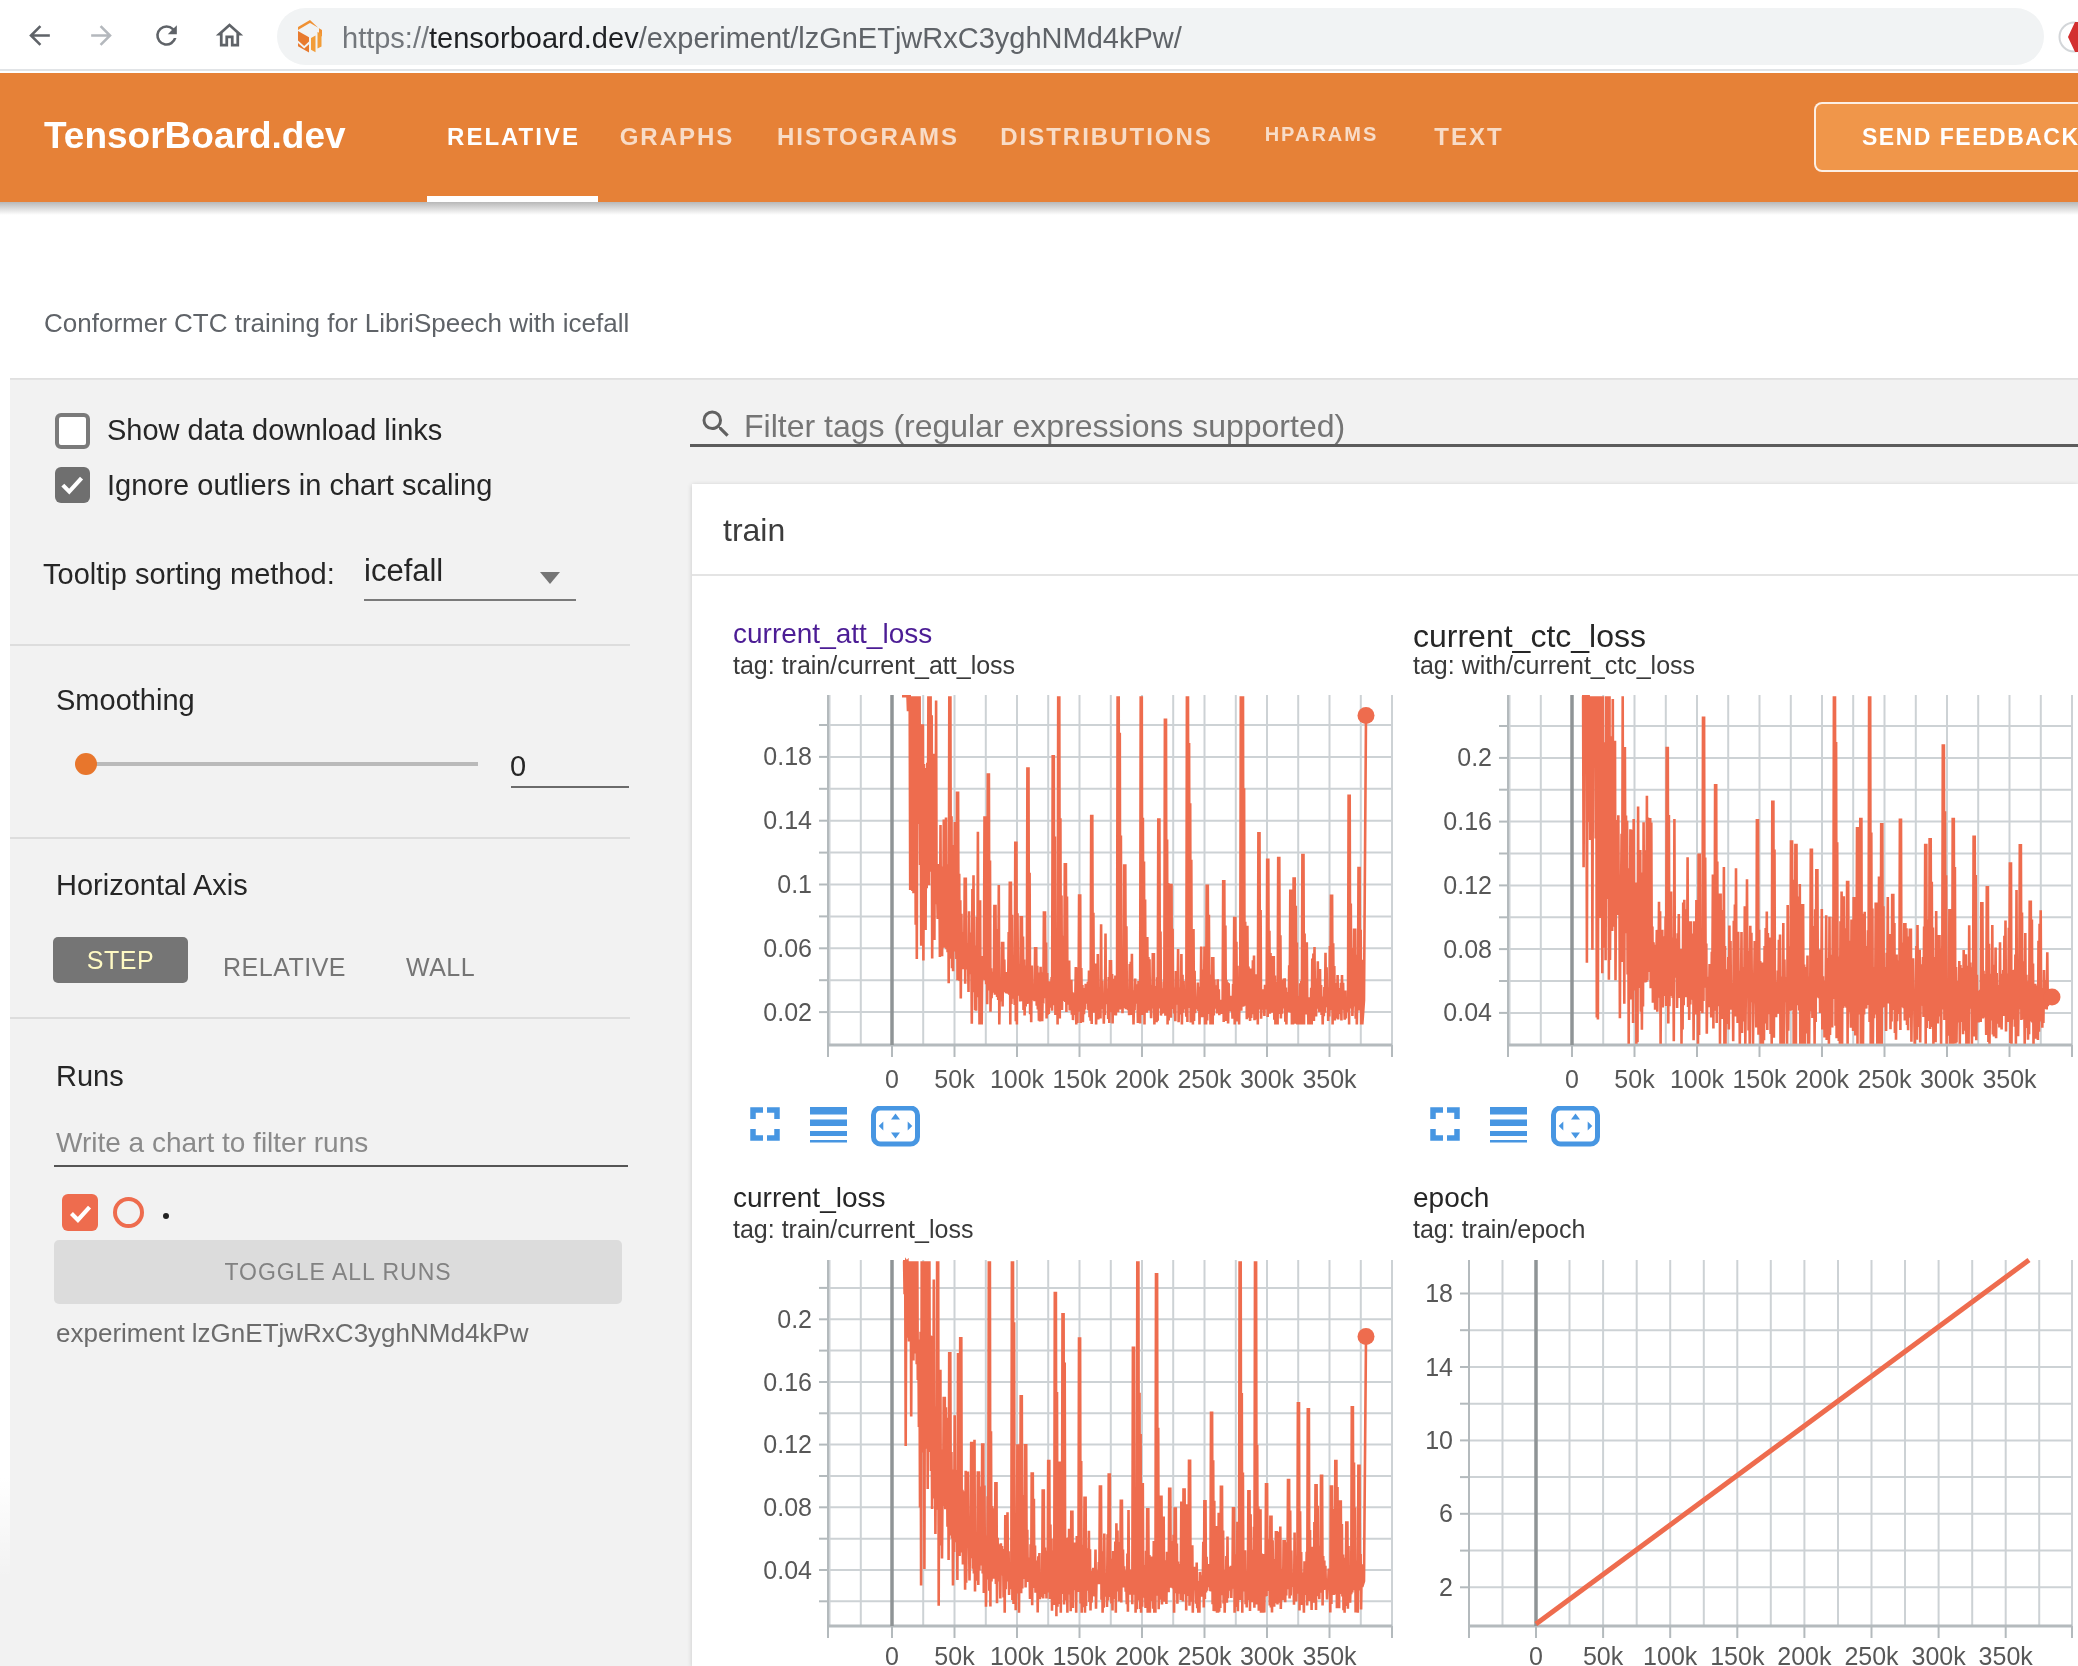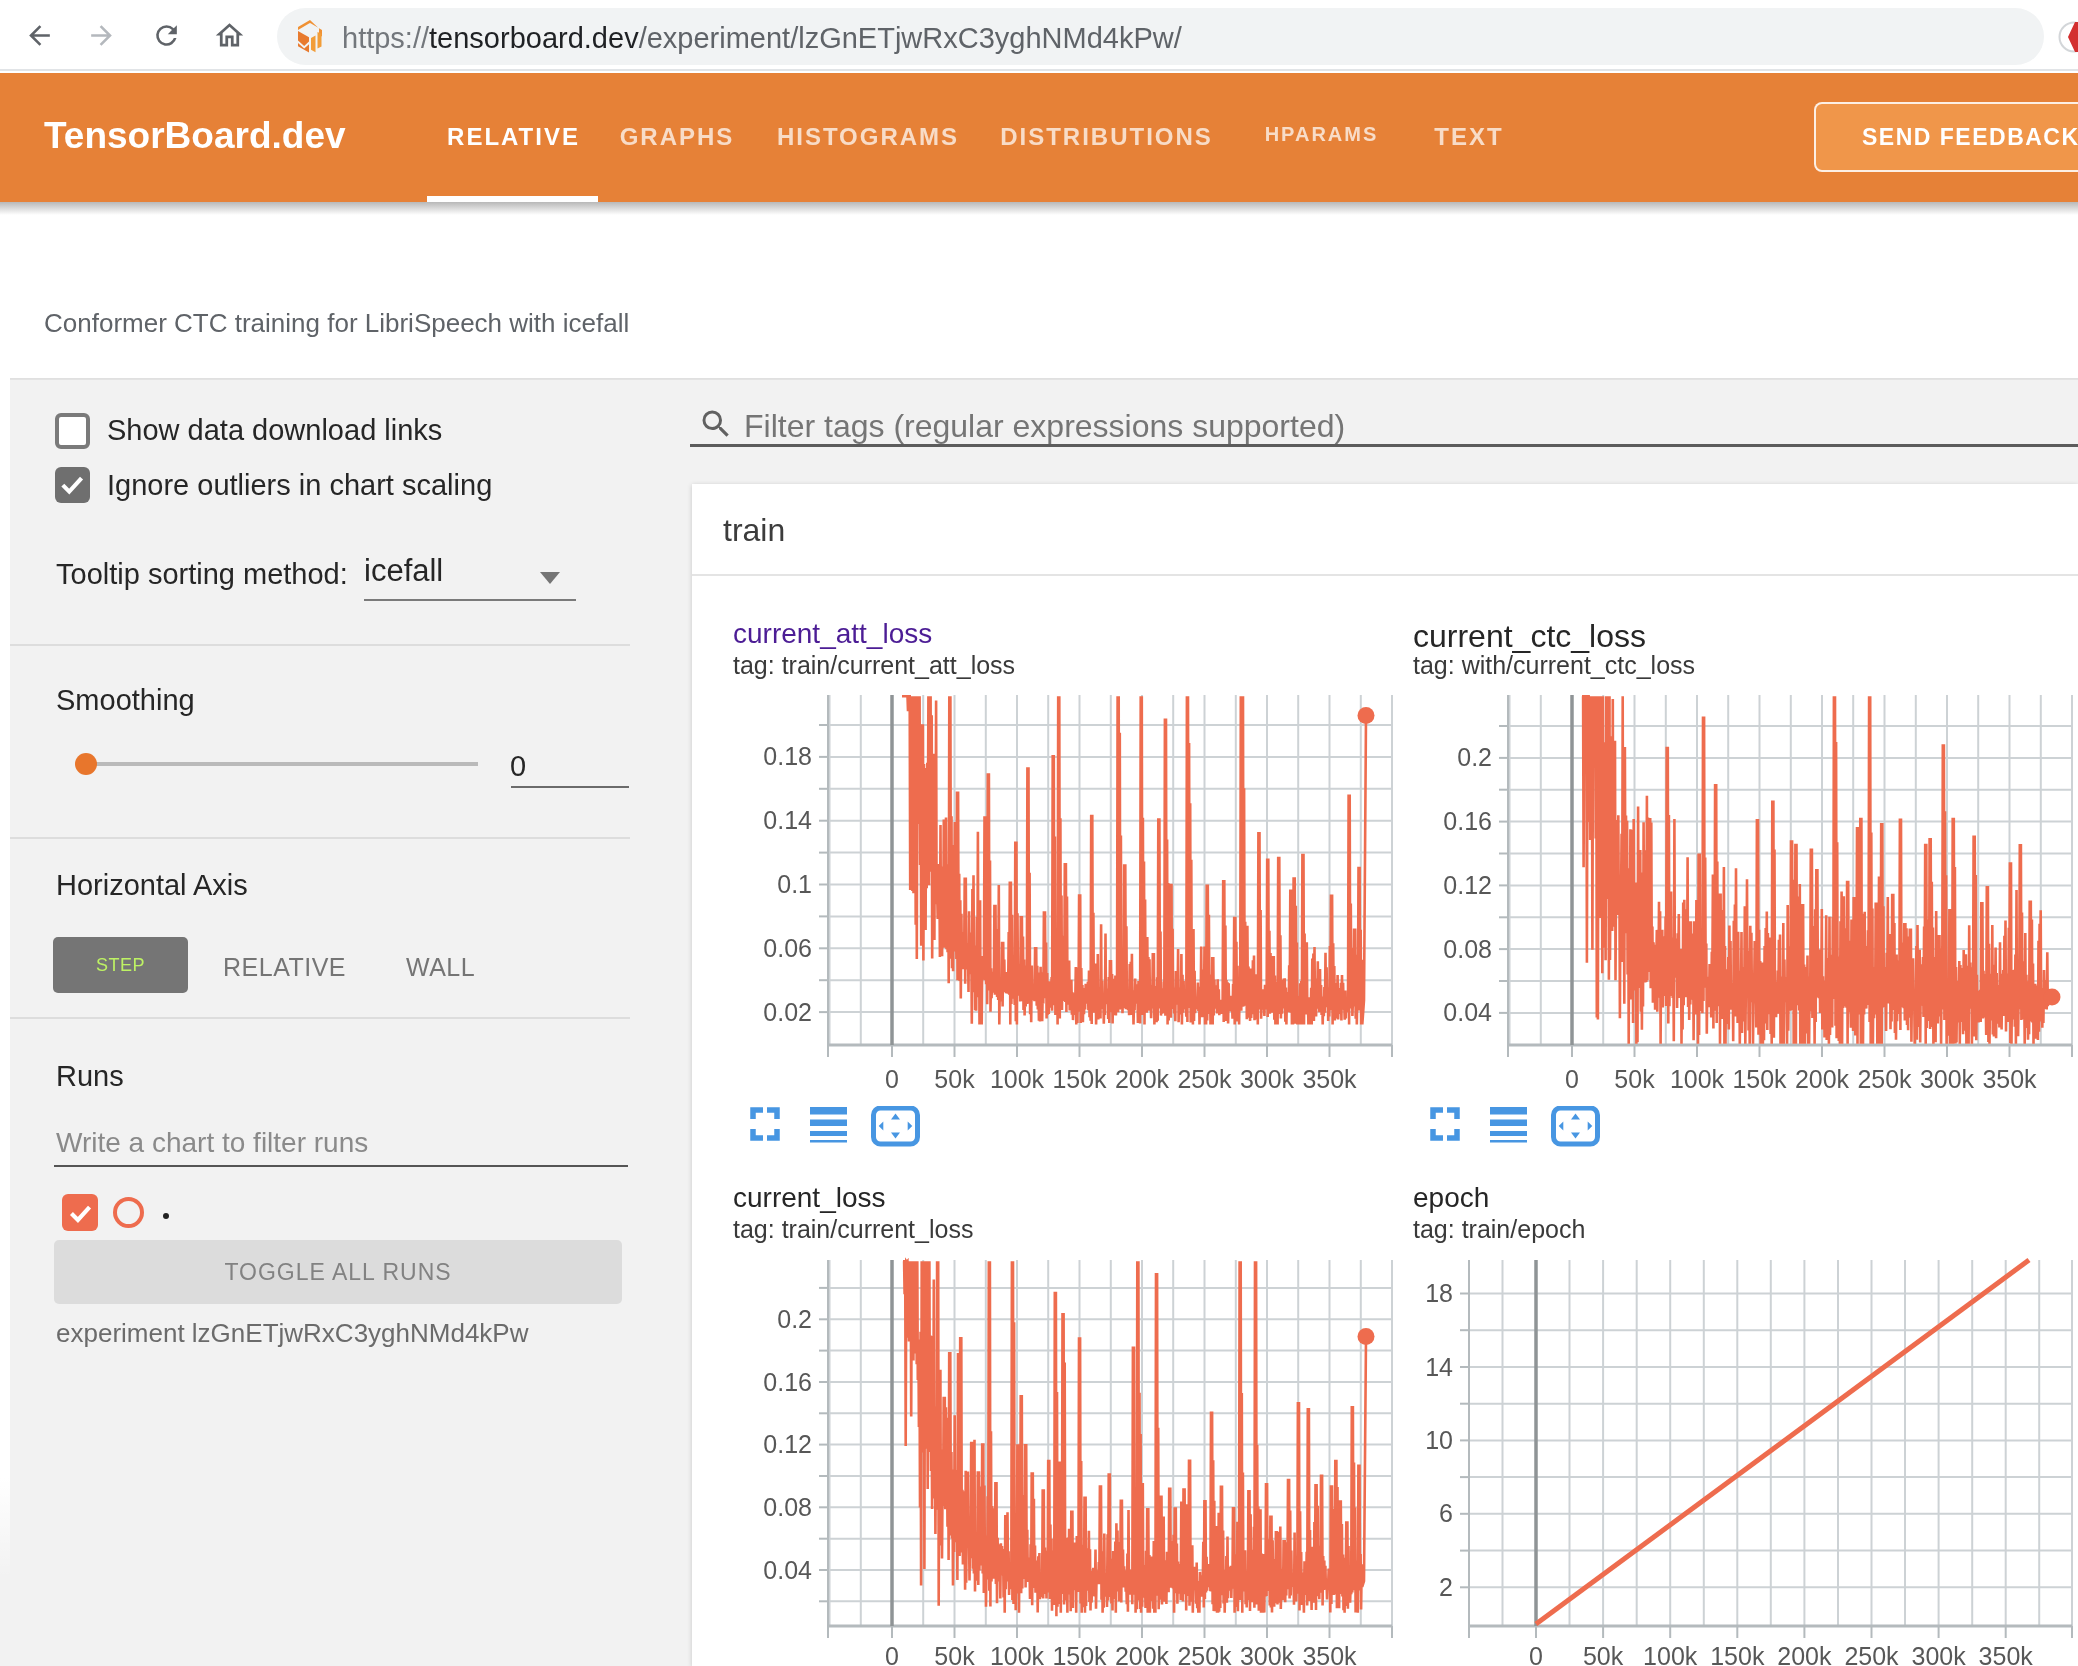--- a/index.html
+++ b/index.html
@@ -54,35 +54,35 @@
 <div class="abs" style="left:0;top:378px;width:10px;height:1200px;background:linear-gradient(to bottom,#fff 0px,#fff 1100px,rgba(255,255,255,0))"></div>
 
 <div class="abs" style="left:55px;top:413px;width:35px;height:36px;border:4px solid #7a7a7a;border-radius:6px;background:#ffffff"></div>
 <div class="abs" style="left:107px;top:414px;font-size:29px;color:#262626">Show data download links</div>
 <div class="abs" style="left:55px;top:467px;width:35px;height:36px;background:#6f6f6f;border-radius:6px"></div>
 <svg class="abs" style="left:57px;top:469px" width="31" height="31" viewBox="0 0 24 24">
     <path fill="none" stroke="#fff" stroke-width="3.2" d="M4.5 12.5l5 5 9.5-10.5"></path>
   </svg>
 <div class="abs" style="left:107px;top:469px;font-size:29px;color:#262626">Ignore outliers in chart scaling</div>
 
-<div class="abs" style="left:56px;top:558px;font-size:29px;color:#262626">Tooltip sorting method:</div>
+<div class="abs" style="left:43px;top:558px;font-size:29px;color:#262626">Tooltip sorting method:</div>
 <div class="abs" style="left:364px;top:553px;font-size:31px;color:#262626">icefall</div>
 <div class="abs" style="left:364px;top:599px;width:212px;height:2px;background:#7a7a7a"></div>
 <div class="abs" style="left:540px;top:572px;width:0;height:0;border-left:10px solid transparent;border-right:10px solid transparent;border-top:12px solid #757575"></div>
 
 <div class="abs" style="left:10px;top:644px;width:620px;height:2px;background:#dddddd"></div>
 <div class="abs" style="left:56px;top:684px;font-size:29px;color:#262626">Smoothing</div>
 <div class="abs" style="left:86px;top:762px;width:392px;height:4px;background:#bababa"></div>
 <div class="abs" style="left:75px;top:753px;width:22px;height:22px;border-radius:50%;background:#e8762c"></div>
 <div class="abs" style="left:510px;top:750px;font-size:29px;color:#262626">0</div>
 <div class="abs" style="left:511px;top:786px;width:118px;height:2px;background:#6b6b6b"></div>
 
 <div class="abs" style="left:10px;top:837px;width:620px;height:2px;background:#dddddd"></div>
 <div class="abs" style="left:56px;top:869px;font-size:29px;color:#262626">Horizontal Axis</div>
-<div class="abs" style="left:53px;top:937px;width:135px;height:56px;background:#757575;border-radius:5px;color:#bef264;font-size:18px;display:flex;align-items:center;justify-content:center;letter-spacing:0.5px">STEP</div>
+<div class="abs" style="left:53px;top:937px;width:135px;height:46px;background:#757575;border-radius:5px;color:#fef9c3;font-size:25px;display:flex;align-items:center;justify-content:center;letter-spacing:0.5px">STEP</div>
 <div class="abs" style="left:223px;top:953px;font-size:25px;color:#757575;letter-spacing:0.5px">RELATIVE</div>
 <div class="abs" style="left:406px;top:953px;font-size:25px;color:#757575;letter-spacing:0.5px">WALL</div>
 
 <div class="abs" style="left:10px;top:1017px;width:620px;height:2px;background:#dddddd"></div>
 <div class="abs" style="left:56px;top:1060px;font-size:29px;color:#262626">Runs</div>
 <div class="abs" style="left:56px;top:1127px;font-size:28px;color:#8a8a8a">Write a chart to filter runs</div>
 <div class="abs" style="left:54px;top:1165px;width:574px;height:2px;background:#555"></div>
 <div class="abs" style="left:62px;top:1194px;width:36px;height:37px;background:#ee6c4e;border-radius:6px"></div>
 <svg class="abs" style="left:65px;top:1198px" width="31" height="31" viewBox="0 0 24 24">
     <path fill="none" stroke="#fff" stroke-width="3.2" d="M5 12l5 5 9-10"></path>

